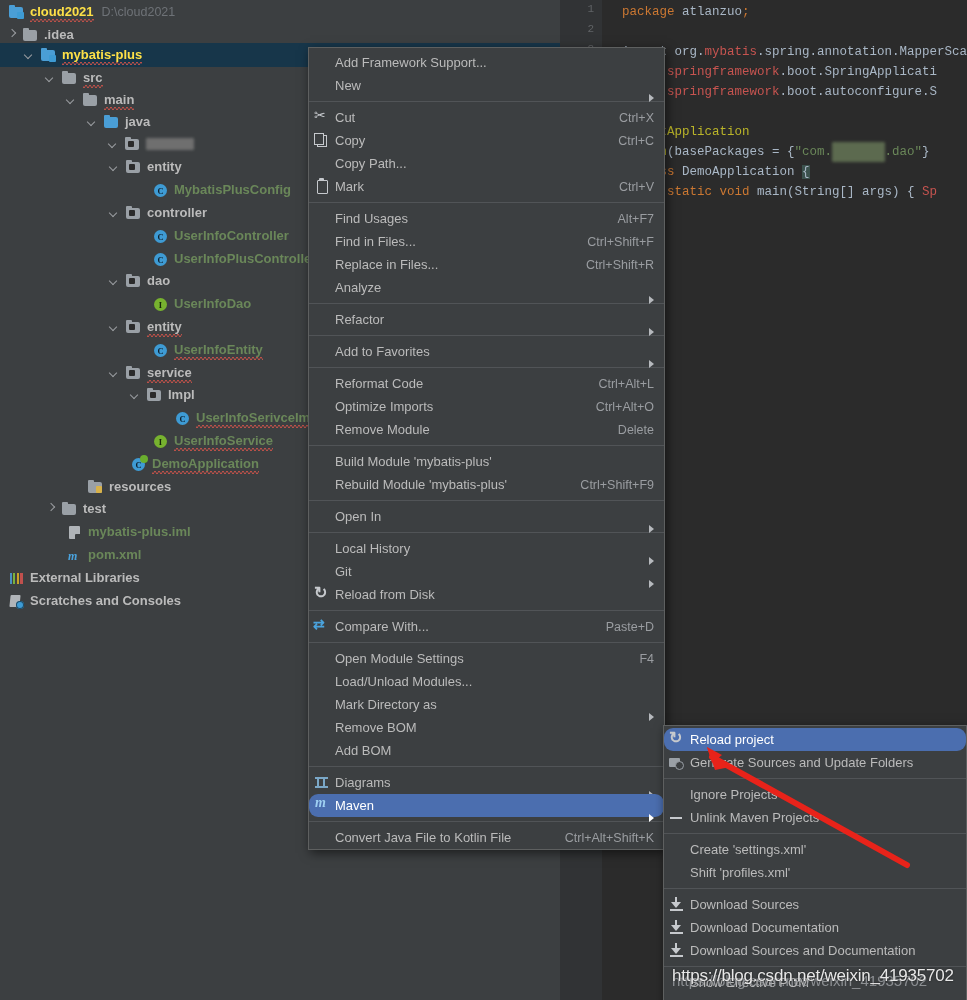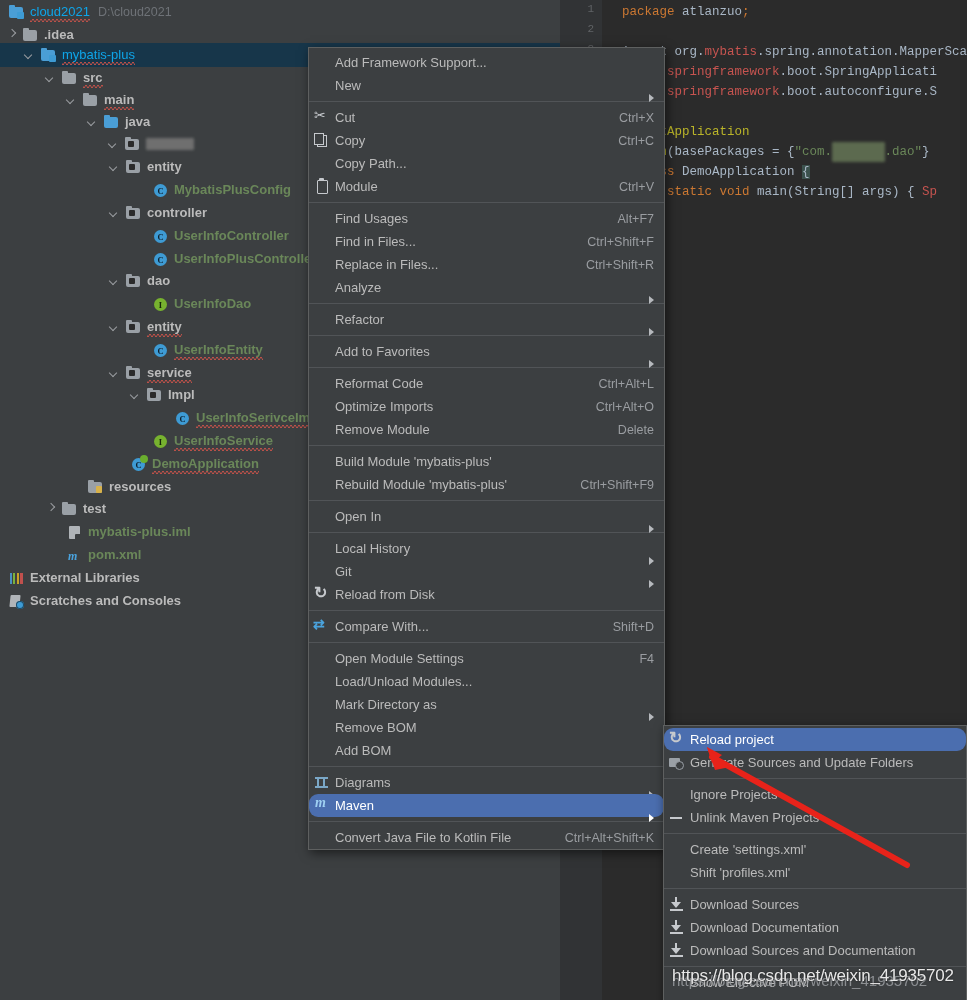--- a/index.html
+++ b/index.html
@@ -65,21 +65,21 @@
     width:5px; height:5px; border-right:1.6px solid #9a9da1;
     border-bottom:1.6px solid #9a9da1; transform:rotate(-45deg);
   }
   .arrow.d::after{
     content:""; position:absolute; left:1px; top:3px;
     width:5px; height:5px; border-right:1.6px solid #9a9da1;
     border-bottom:1.6px solid #9a9da1; transform:rotate(45deg);
   }
   .ico{ width:17px; height:16px; flex:0 0 17px; margin-right:5px; position:relative; }
   .lbl{ line-height:16px;font-weight:bold; }
-  .lbl.b{ font-weight:normal; color:#0ea5e9; }
+  .lbl.b{ font-weight:bold; color:#fde047; }
   .lbl.g{ color:#6a8759; }
   .lbl.w{ color:#bbbbbb; }
   .path{ color:#6e7277; font-size:12.5px; margin-left:8px; }
 
   
   .sq{
     position:relative;
   }
   .sq::after{
     content:""; position:absolute; left:0; right:0; bottom:-2px; height:3px;
@@ -599,21 +599,21 @@
 
     <div class="mi">
       <span class="micon"></span>
       <span class="mlabel">Copy Path...</span>
     </div>
 
     <div class="mi">
       <span class="micon">
           <span class="g-paste"></span>
         </span>
-      <span class="mlabel">Module</span>
+      <span class="mlabel">Mark</span>
       <span class="mkey">Ctrl+V</span>
     </div>
 
     <div class="msep"></div>
 
     <div class="mi">
       <span class="micon"></span>
       <span class="mlabel">Find Usages</span>
       <span class="mkey">Alt+F7</span>
     </div>
@@ -714,21 +714,21 @@
       <span class="mlabel">Reload from Disk</span>
     </div>
 
     <div class="msep"></div>
 
     <div class="mi">
       <span class="micon">
           <span class="g-compare"></span>
         </span>
       <span class="mlabel">Compare With...</span>
-      <span class="mkey">Shift+D</span>
+      <span class="mkey">Paste+D</span>
     </div>
 
     <div class="msep"></div>
 
     <div class="mi">
       <span class="micon"></span>
       <span class="mlabel">Open Module Settings</span>
       <span class="mkey">F4</span>
     </div>
 

